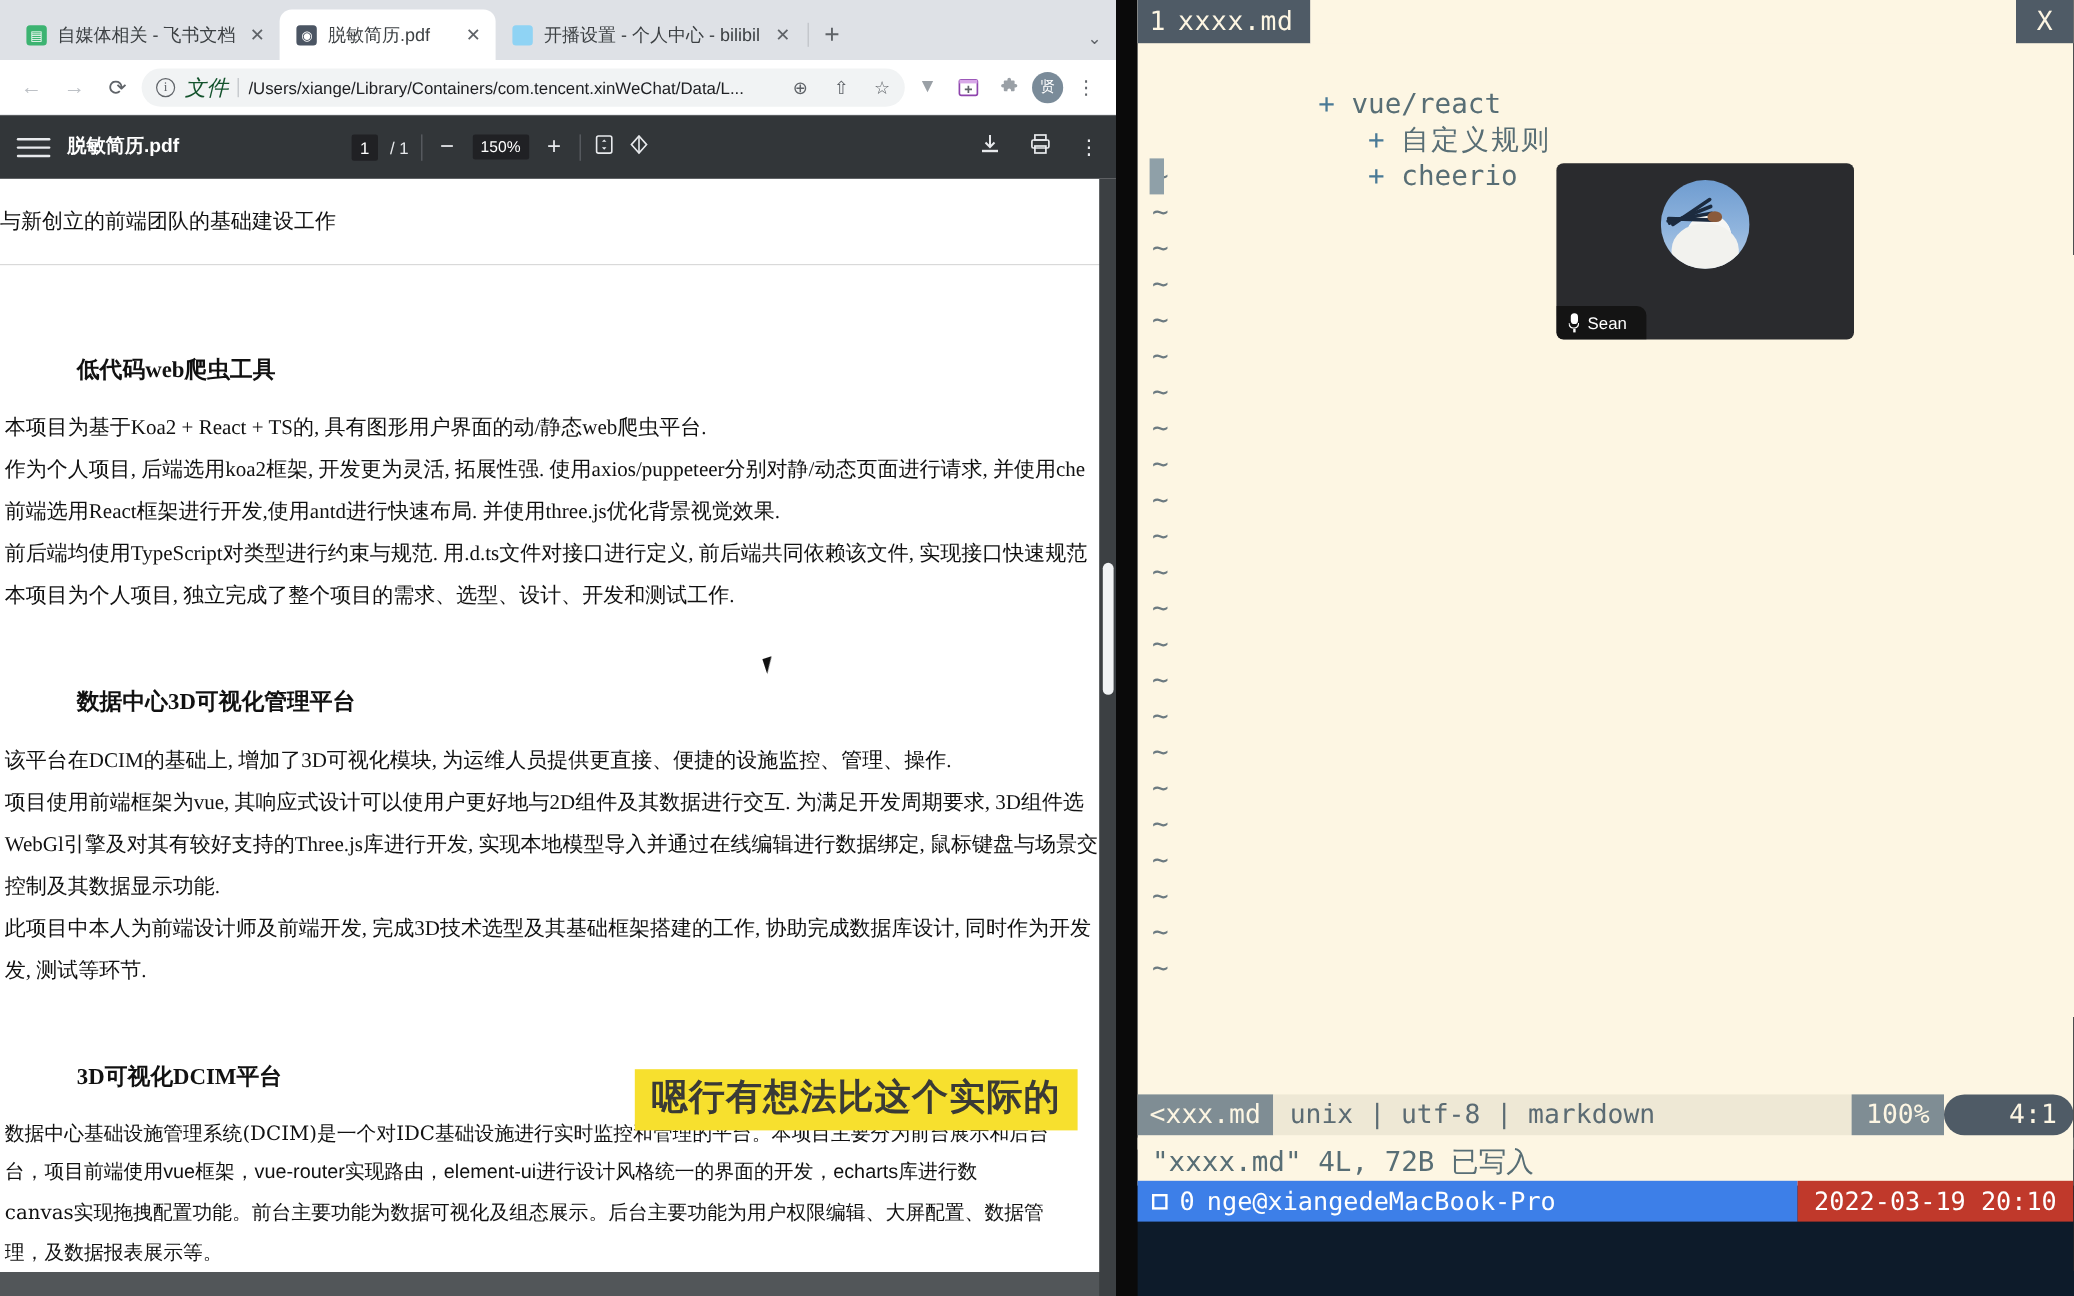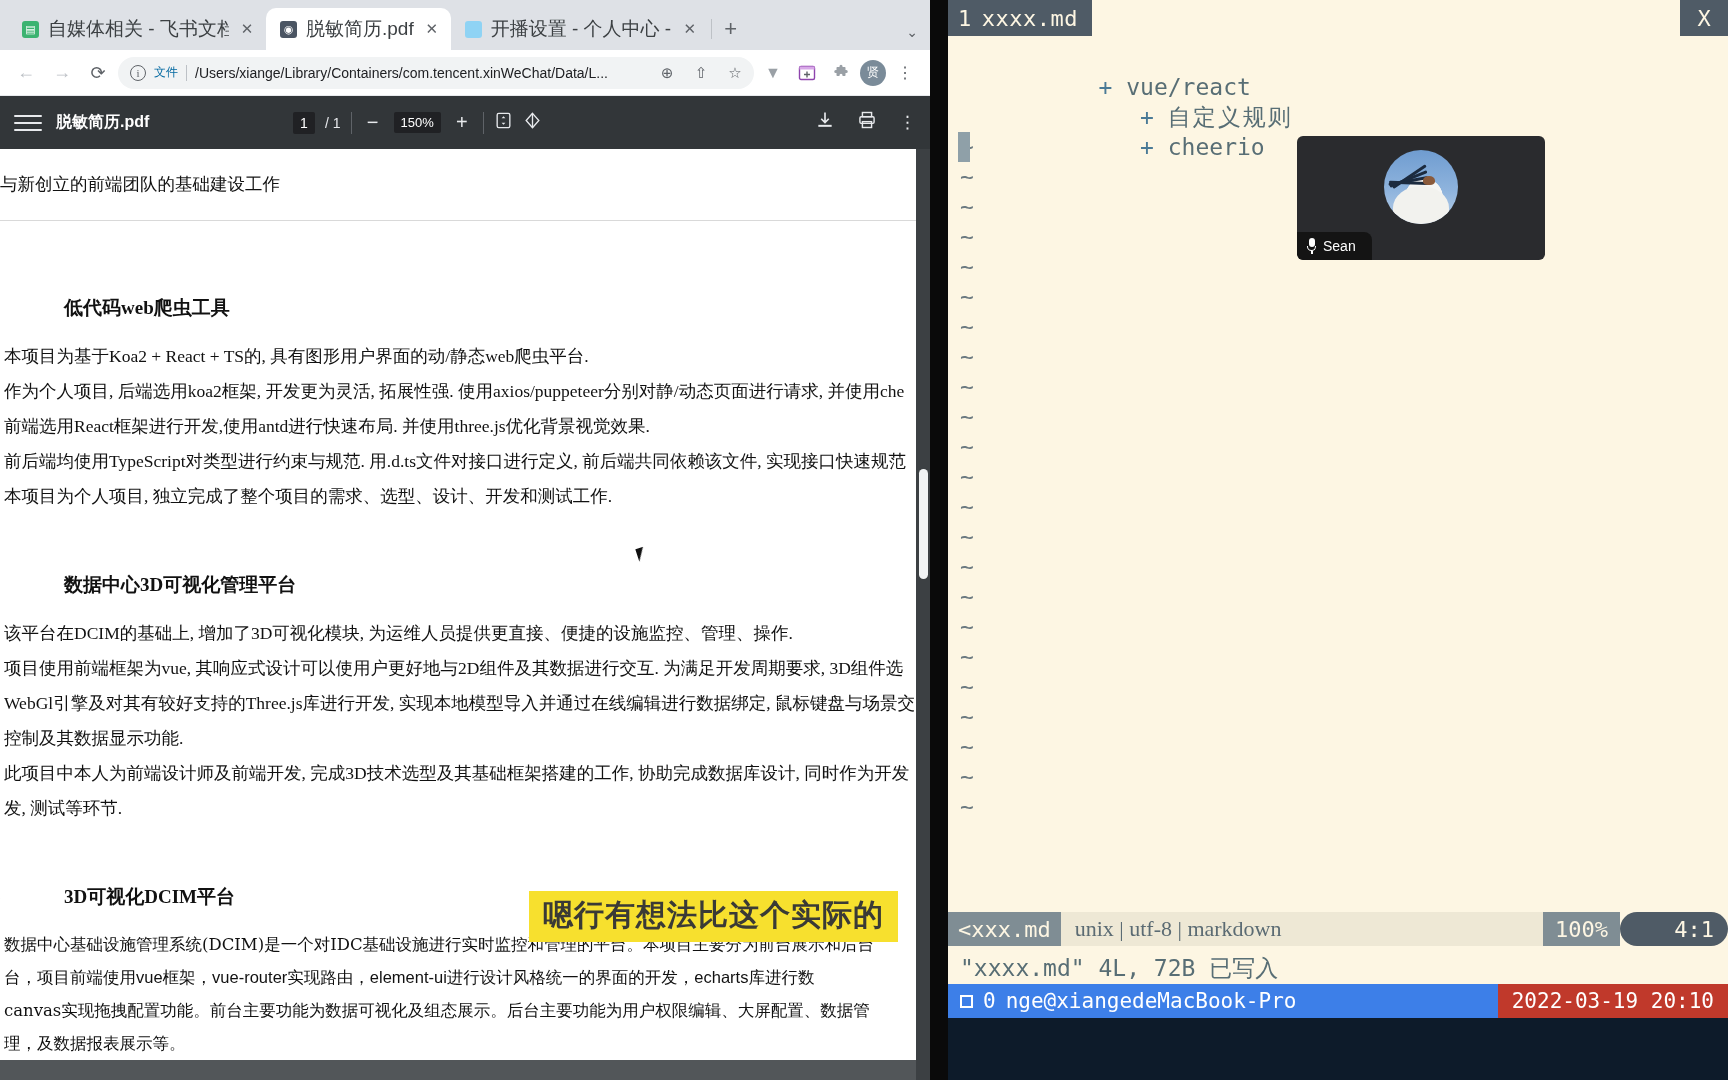--- a/index.html
+++ b/index.html
@@ -49,21 +49,21 @@
     display: flex; align-items: center; justify-content: center;
     font-size: 11px; color: #fff;
   }
   .fav-feishu { background: #3cb371; }
   .fav-pdf { background: #4b5563; border-radius: 50%; }
   .fav-bili { background: #8fd3f4; }
   .tab .tabtitle {
     flex: 1 1 auto;
     white-space: nowrap; overflow: hidden;
     text-overflow: clip;
-    font-size: 19px;
+    font-size: 15px;
   }
   .tab .tabclose {
     flex: none; width: 18px; height: 18px;
     display: flex; align-items: center; justify-content: center;
     font-size: 15px; color: #5f6368;
   }
   .tabsep {
     width: 1px; height: 20px; background: #bdc1c6; margin: 0 2px 11px 2px;
   }
   .newtab {
@@ -103,21 +103,21 @@
     gap: 8px;
     min-width: 0;
   }
   .omni-info {
     width: 16px; height: 16px; flex: none;
     border: 1.4px solid #5f6368; border-radius: 50%;
     font-size: 11px; color: #5f6368;
     display: flex; align-items: center; justify-content: center;
     font-family: "Liberation Serif", serif;
   }
-  .omni-scheme { font-size: 12px; color: #0369a1; flex: none; }
+  .omni-scheme { font-size: 18px; color: #14532d; flex: none; font-style: italic; }
   .omni-div { width: 1px; height: 16px; background: #bdc1c6; flex: none; }
   .omni-url {
     flex: 1 1 auto; font-size: 14px; color: #202124;
     white-space: nowrap; overflow: hidden; text-overflow: clip;
     min-width: 0;
   }
   .omni-icon {
     width: 26px; height: 26px; flex: none;
     display: flex; align-items: center; justify-content: center;
     color: #5f6368; font-size: 15px;
@@ -276,21 +276,21 @@
     width: 780px; height: 34px;
     display: flex; align-items: stretch;
     font-size: 22px;
   }
   .vs-file {
     background: #7f8d94; color: #fdf6e3;
     display: flex; align-items: center; padding: 0 10px;
   }
   .vs-mid {
     flex: 1 1 auto; background: #eee8d5; color: #5b6b73;
-    display: flex; align-items: center; padding: 0 14px; font-family: Liberation Serif, serif;
+    display: flex; align-items: center; padding: 0 14px;
   }
   .vs-pct {
     background: #7f8d94; color: #fdf6e3;
     display: flex; align-items: center; padding: 0 12px;
   }
   .vs-pos {
     background: #4f5b66; color: #fdf6e3;
     display: flex; align-items: center; padding: 0 14px; min-width: 108px;
     justify-content: flex-end;
     border-radius: 17px;
@@ -321,21 +321,21 @@
   }
   .tmux-right {
     background: #c0392b; color: #ffffff;
     display: flex; align-items: center; padding: 0 14px;
   }
 
   
   .webcam {
     position: absolute;
     left: 349px; top: 136px;
-    width: 248px; height: 124px;
+    width: 248px; height: 147px;
     background: #2a2b2e;
     border-radius: 6px;
     overflow: hidden;
     padding-left: 20px;
   }
   .webcam-avatar {
     position: absolute;
     left: 50%; top: 14px; transform: translateX(-50%);
     width: 74px; height: 74px; border-radius: 50%;
     background:

